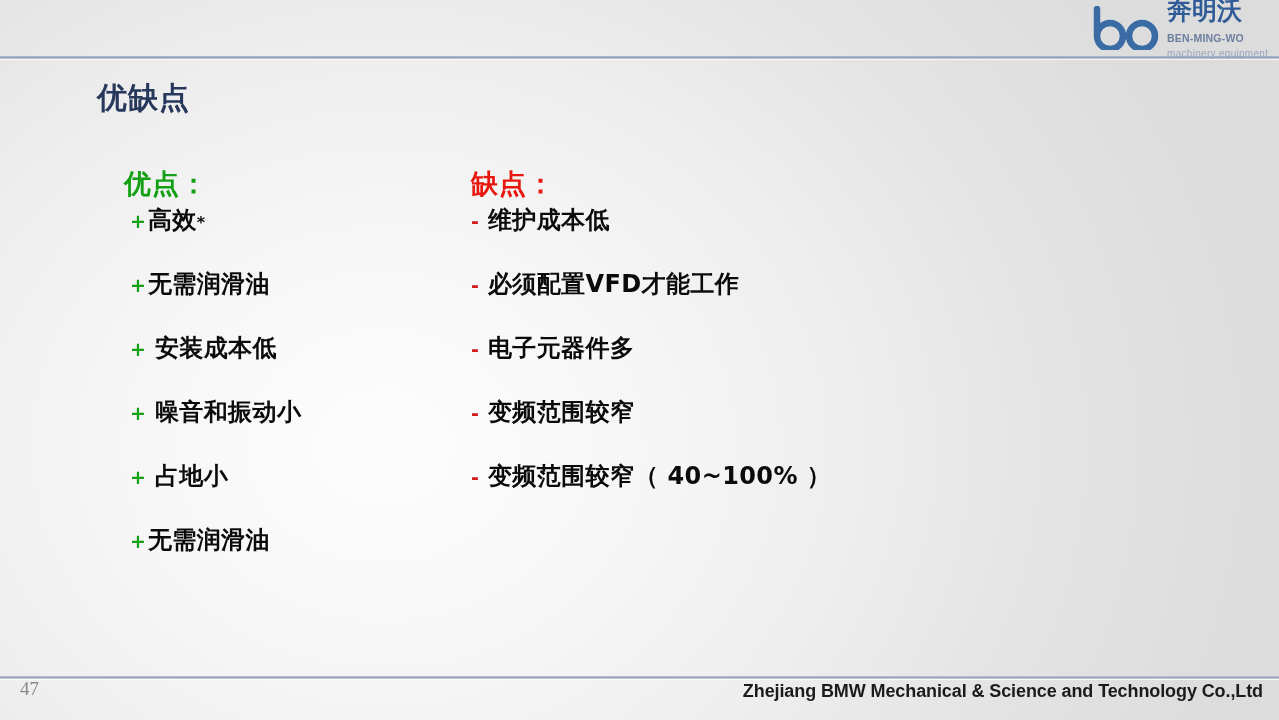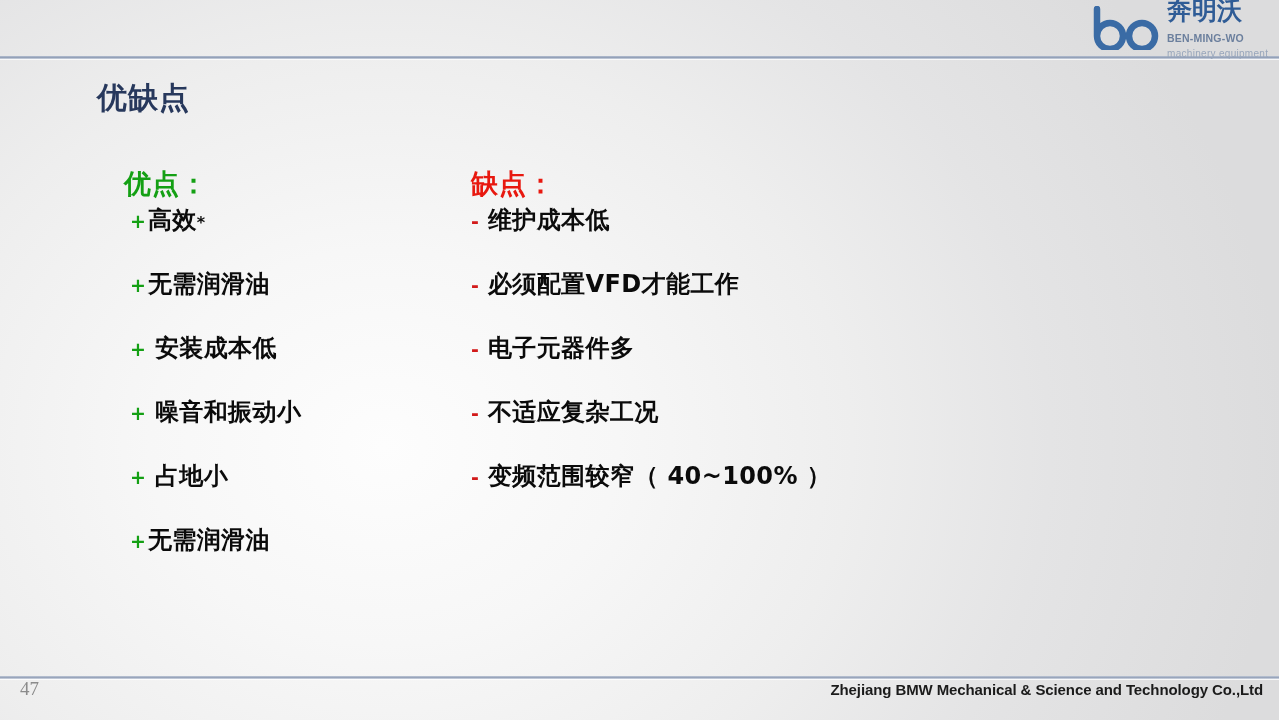--- a/index.html
+++ b/index.html
@@ -194,21 +194,21 @@
     font-size: 19px;
     color: #8b8b8b;
     padding-left: 20px;
   }
   .footer-company {
     position: absolute;
     right: 16px;
     top: 681px;
     font-family: "Liberation Sans", sans-serif;
     font-weight: bold;
-    font-size: 15px;
+    font-size: 18px;
     color: #1b1b1b;
     letter-spacing: -0.1px;
     white-space: nowrap;
   }
 </style>
 </head>
 <body>
 
 <div class="slide">
 
@@ -294,21 +294,21 @@
 
         <li>
           <span class="marker minus">-</span>
           <span class="gap-m"></span>
           <span class="btext">电子元器件多</span>
         </li>
 
         <li>
           <span class="marker minus">-</span>
           <span class="gap-m"></span>
-          <span class="btext">不适应复杂工况</span>
+          <span class="btext">变频范围较窄</span>
         </li>
 
         <li>
           <span class="marker minus">-</span>
           <span class="gap-m"></span>
           <span class="btext">变频范围较窄（ 40~100% ）</span>
         </li>
 
       </ul>
     </div>

